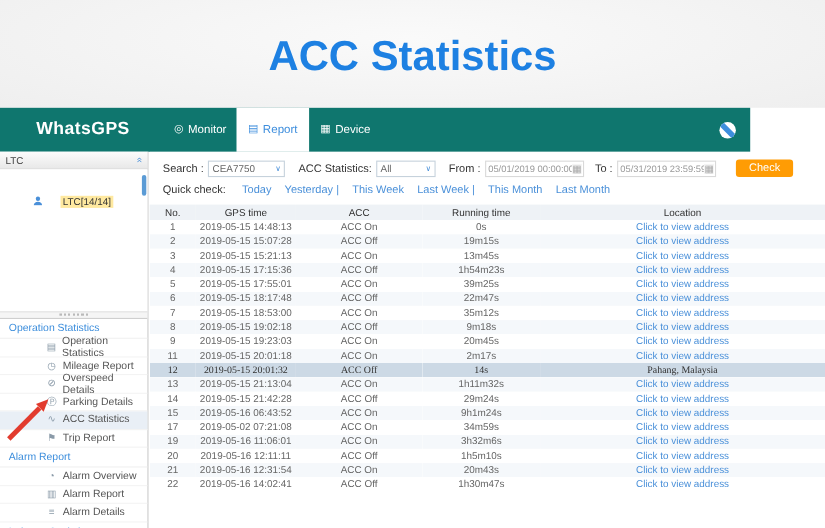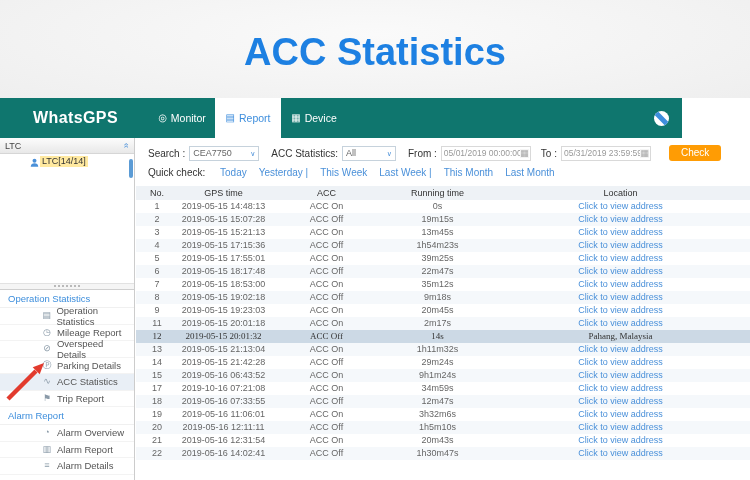--- a/index.html
+++ b/index.html
@@ -54,21 +54,21 @@
   .collapse-icon{
     margin-left:auto;color:#4a90d9;font-size:9px;line-height:9px;
     transform:rotate(-90deg);cursor:pointer;
   }
   .tree-body{position:relative;height:129px;background:#fff;}
   .scroll-thumb{
     position:absolute;right:1px;top:5px;width:4px;height:19px;
     background:#5b9bd5;border-radius:2px;cursor:pointer;
   }
   .tree-node{
-    position:absolute;left:30px;top:2px;display:flex;align-items:flex-end;gap:1px;
+    position:absolute;left:30px;top:24px;display:flex;align-items:flex-start;gap:16px;
     font-size:9px;cursor:pointer;
   }
   .tree-label{background:#ffe9a0;padding:0 2px;color:#333;line-height:11px;}
   .splitter{
     height:5px;background:#f5f5f5;border-top:1px solid #e2e2e2;
     border-bottom:1px solid #cfcfcf;position:relative;cursor:row-resize;
   }
   .splitter::after{
     content:"";position:absolute;left:50%;top:1px;width:26px;height:2px;margin-left:-13px;
     background:repeating-linear-gradient(90deg,#b9b9b9 0 2px,transparent 2px 4px);
@@ -364,30 +364,23 @@
         </tr>
         <tr>
           <td>15</td>
           <td>2019-05-16 06:43:52</td>
           <td>ACC On</td>
           <td>9h1m24s</td>
           <td><a class="loc" href="#">Click to view address</a></td>
         </tr>
         <tr>
           <td>17</td>
-          <td>2019-10-16 07:21:08</td>
+          <td>2019-05-02 07:21:08</td>
           <td>ACC On</td>
           <td>34m59s</td>
-          <td><a class="loc" href="#">Click to view address</a></td>
-        </tr>
-        <tr>
-          <td>18</td>
-          <td>2019-05-16 07:33:55</td>
-          <td>ACC Off</td>
-          <td>12m47s</td>
           <td><a class="loc" href="#">Click to view address</a></td>
         </tr>
         <tr>
           <td>19</td>
           <td>2019-05-16 11:06:01</td>
           <td>ACC On</td>
           <td>3h32m6s</td>
           <td><a class="loc" href="#">Click to view address</a></td>
         </tr>
         <tr>

